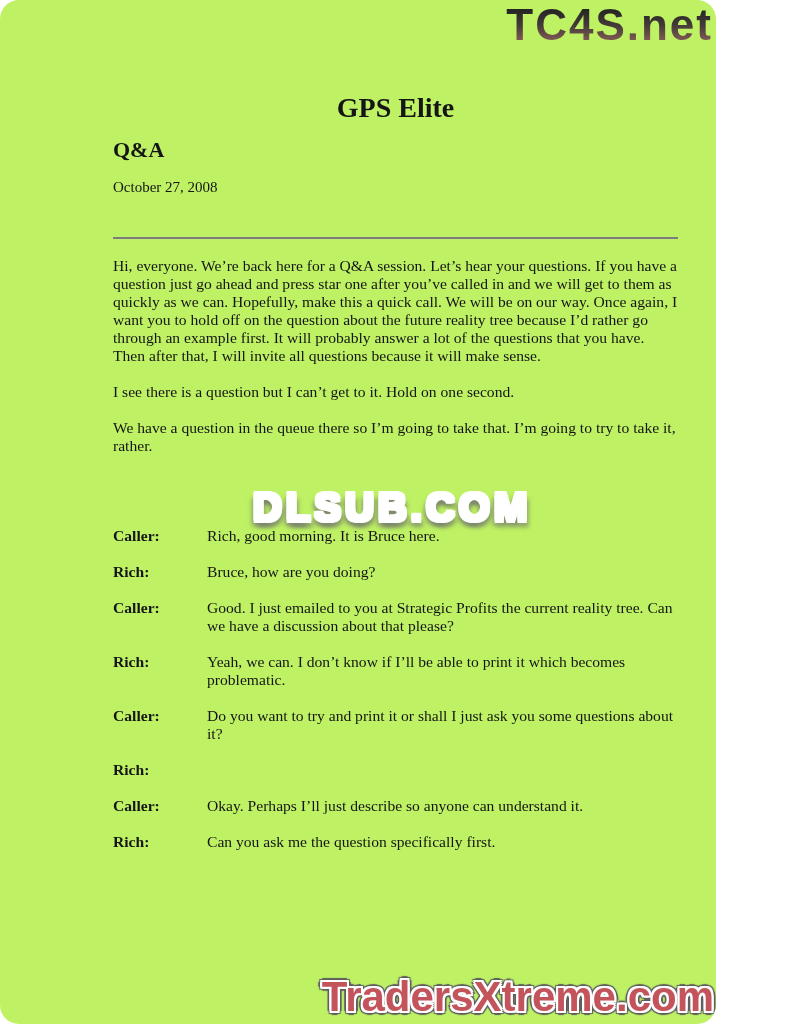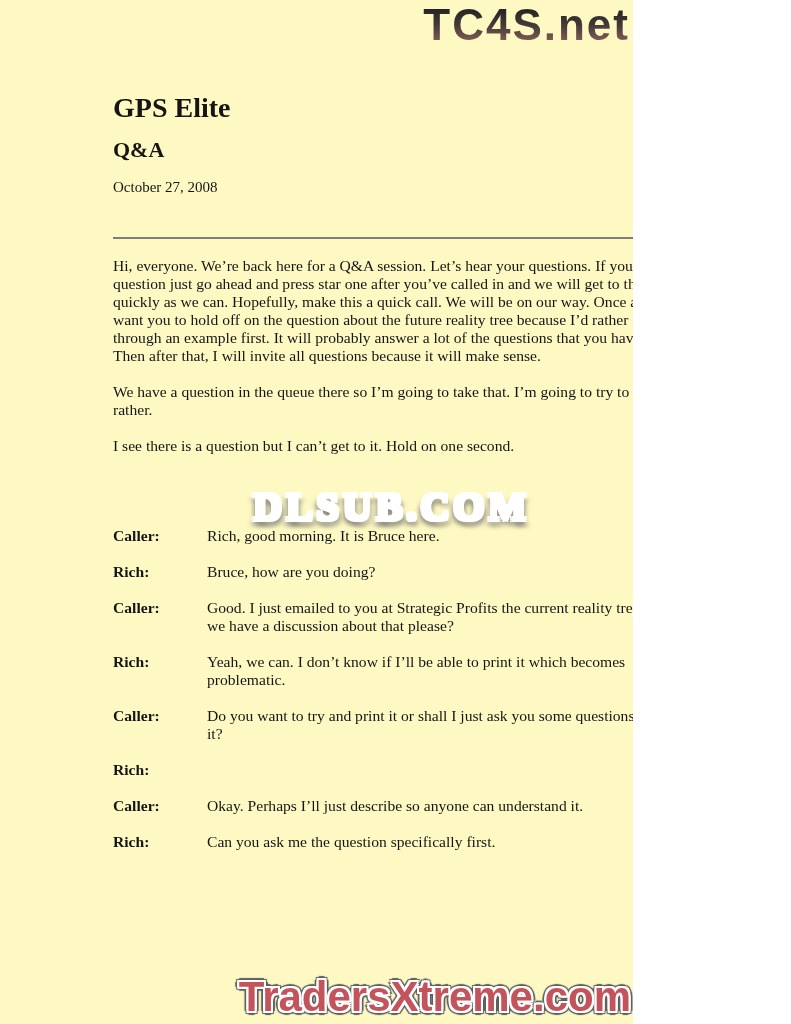--- a/index.html
+++ b/index.html
@@ -2,26 +2,27 @@
 <html style="--dlsub-red: #c41e23; --tradersxtreme-red: #c4545c; --tc4s-gradient-top: #222222; --tc4s-gradient-bottom: #8d625a; --divider-gray: #7d7d7d;"><head>
 <meta charset="utf-8">
 <style>
   html, body {
     margin: 0;
     padding: 0;
     background: #ffffff;
   }
   .page {
     position: relative;
-    width: 633px;
+    width: 716px;
     height: 1024px;
-    background: #fef9c3;
+    background: #bef264;
     overflow: hidden;
     font-family: "Liberation Serif", serif;
     color: #151515;
+    border-radius: 19px;
   }
 
   
   .tc4s {
     position: absolute;
     top: 2px;
     right: 3px;
     font-family: "Liberation Sans", sans-serif;
     font-weight: bold;
     font-size: 44px;
@@ -40,21 +41,21 @@
 
   
   .doc {
     position: absolute;
     left: 113px;
     top: 0;
     width: 565px;
   }
   .title {
     margin: 92px 0 0;
-    text-align: left;
+    text-align: center;
     font-size: 28px;
     font-weight: bold;
     line-height: 1.15;
   }
   .subtitle {
     margin: 14px 0 0;
     text-align: left;
     font-size: 22px;
     font-weight: bold;
     line-height: 1.1;
@@ -96,21 +97,21 @@
   }
   .drow .txt {
     flex: 1;
   }
 
   
   .dlsub {
     position: absolute;
     left: 253px;
     top: 487px;
-    font-family: Liberation Serif, serif;
+    font-family: Liberation Sans, sans-serif;
     font-weight: bold;
     font-size: 40px;
     letter-spacing: 4px;
     line-height: 1;
     white-space: nowrap;
     color: var(--dlsub-red, #c41e23);
     text-shadow:
       -2px -2px 0 #ffffff, 0 -2px 0 #ffffff, 2px -2px 0 #ffffff,
       -2px 0 0 #ffffff, 2px 0 0 #ffffff,
       -2px 2px 0 #ffffff, 0 2px 0 #ffffff, 2px 2px 0 #ffffff,
@@ -156,22 +157,22 @@
   <div class="tc4s">TC4S.net</div>
 
   <div class="doc">
     <h1 class="title">GPS Elite</h1>
     <h2 class="subtitle">Q&amp;A</h2>
     <div class="date">October 27, 2008</div>
     <hr class="divider">
 
     <div class="body-copy">
       <p>Hi, everyone. We’re back here for a Q&amp;A session. Let’s hear your questions. If you have a question just go ahead and press star one after you’ve called in and we will get to them as quickly as we can. Hopefully, make this a quick call. We will be on our way. Once again, I want you to hold off on the question about the future reality tree because I’d rather go through an example first. It will probably answer a lot of the questions that you have. Then after that, I will invite all questions because it will make sense.</p>
+      <p>I see there is a question but I can’t get to it. Hold on one second.</p>
       <p>We have a question in the queue there so I’m going to take that. I’m going to try to take it, rather.</p>
-      <p>I see there is a question but I can’t get to it. Hold on one second.</p>
     </div>
 
     <div class="dialogue">
       <div class="drow">
         <span class="spk">Caller:</span>
         <span class="txt">Rich, good morning. It is Bruce here.</span>
       </div>
       <div class="drow">
         <span class="spk">Rich:</span>
         <span class="txt">Bruce, how are you doing?</span>

